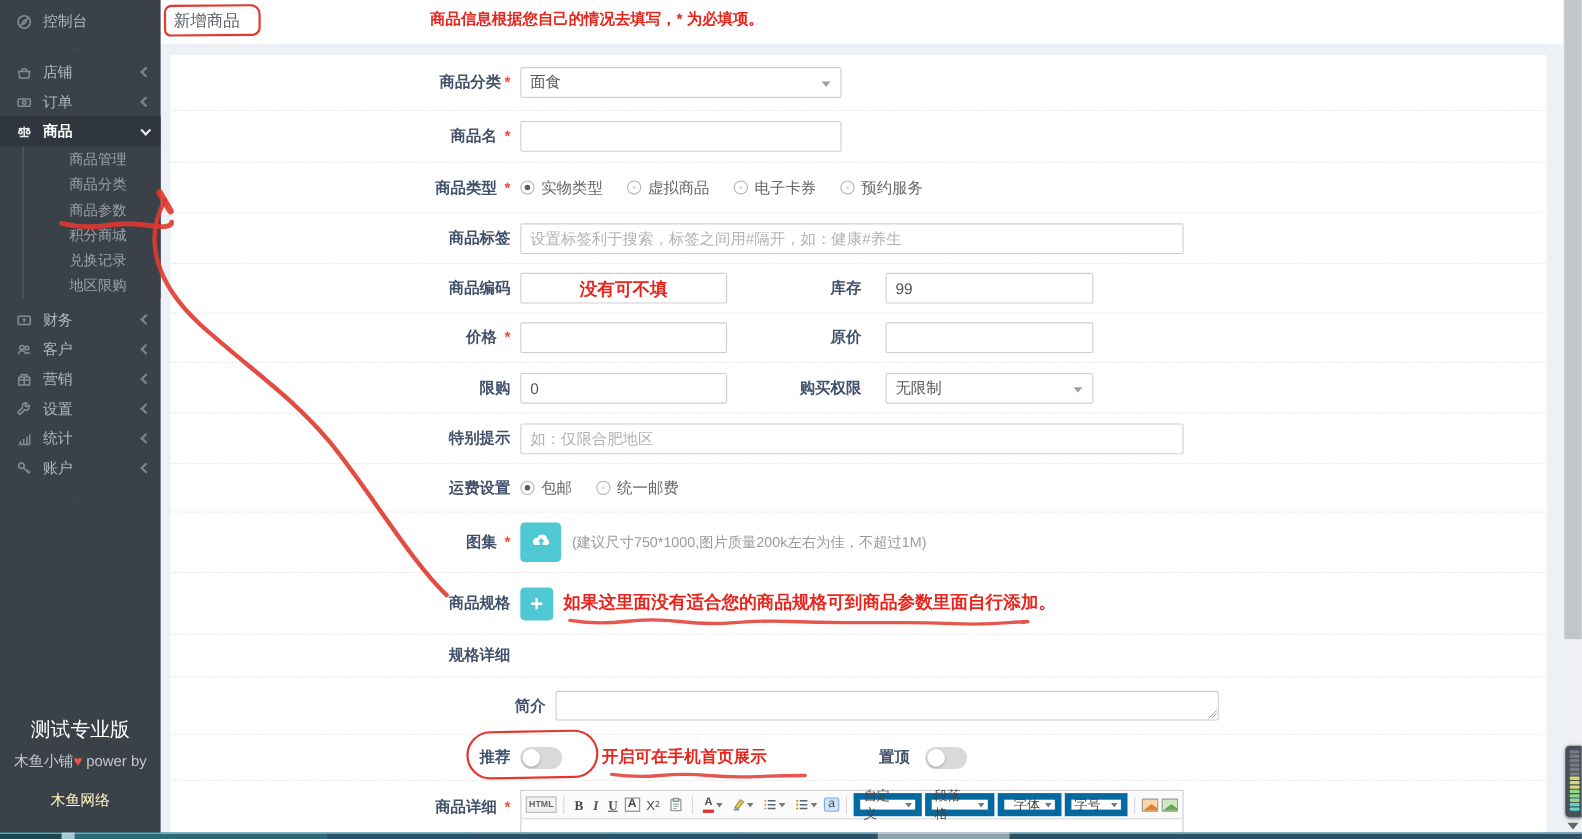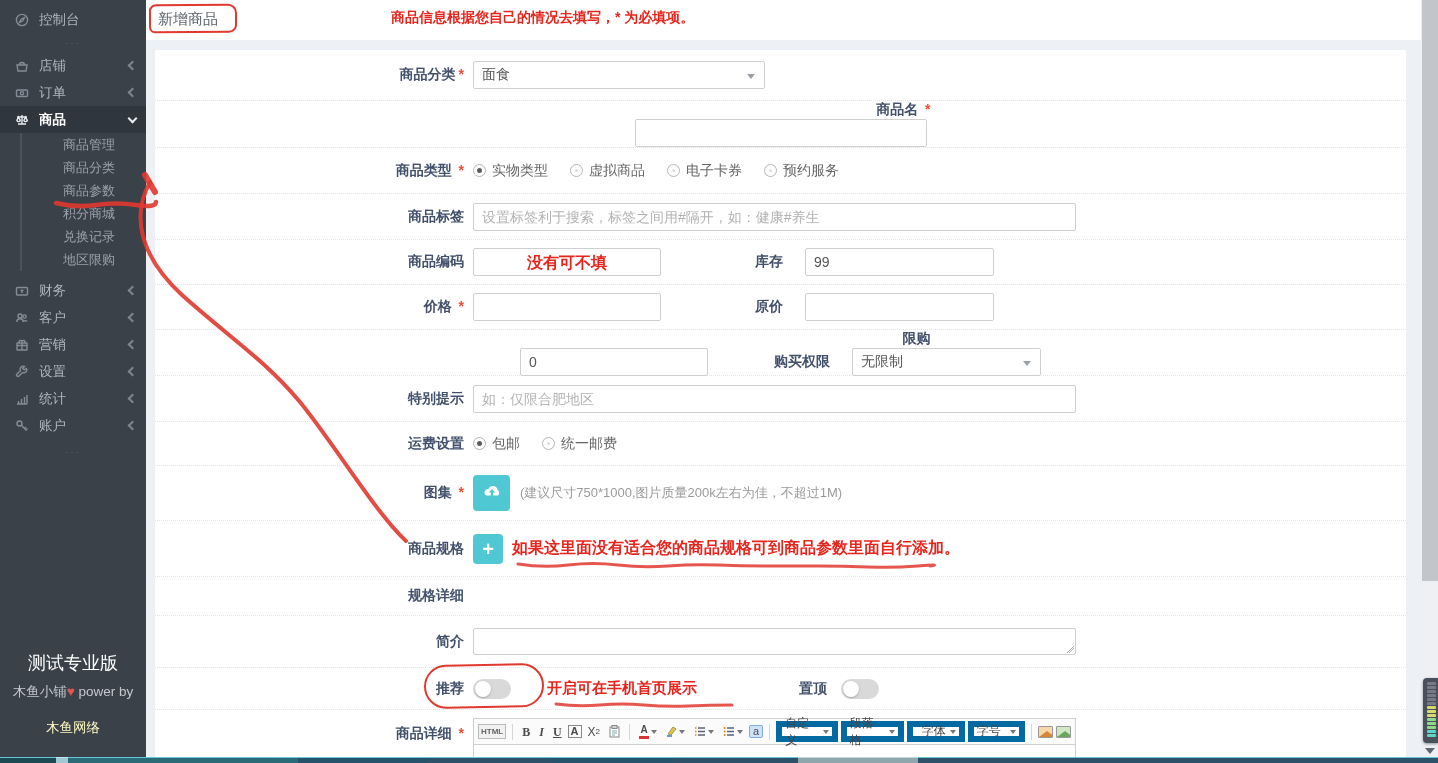--- a/index.html
+++ b/index.html
@@ -236,21 +236,21 @@
     <div class="row" style="height:51px;">
       <div class="lbl"><span>商品分类</span><span class="req">*</span></div>
       <div class="ctrl">
         <div class="selectbox w-small">
             <span>面食</span>
             <span class="caret"></span>
           </div>
       </div>
     </div>
 
-    <div class="row" style="height:47px;flex-direction:column;">
+    <div class="row" style="height:47px;">
       <div class="lbl"><span>商品名</span> <span class="req">*</span></div>
       <div class="ctrl">
           <input class="txt w-small" style="">
         </div>
     </div>
 
     <div class="row" style="height:46px;">
       <div class="lbl"><span>商品类型</span> <span class="req">*</span></div>
       <div class="ctrl">
         <span class="radio sel">
@@ -293,21 +293,21 @@
 
     <div class="row" style="height:45px;">
       <div class="lbl"><span>价格</span> <span class="req">*</span></div>
       <div class="ctrl">
         <input class="txt w-half" style="">
         <span class="lbl2">原价</span>
         <input class="txt w-half2" style="">
       </div>
     </div>
 
-    <div class="row" style="height:46px;flex-direction:column;">
+    <div class="row" style="height:46px;">
       <div class="lbl"><span>限购</span></div>
       <div class="ctrl">
         <input class="txt w-half" value="0" style="">
         <span class="lbl2">购买权限</span>
         <div class="selectbox w-half2">
             <span>无限制</span>
             <span class="caret"></span>
           </div>
       </div>
     </div>
@@ -353,21 +353,21 @@
           </button>
         <span class="red-note spec-anno">如果这里面没有适合您的商品规格可到商品参数里面自行添加。</span>
       </div>
     </div>
 
     <div class="row" style="height:39px;">
       <div class="lbl"><span>规格详细</span></div>
       <div class="ctrl"></div>
     </div>
 
-    <div class="row" style="height:52px;">
+    <div class="row" style="height:52px;padding-left:32px;">
       <div class="lbl"><span>简介</span></div>
       <div class="ctrl">
           <textarea class="intro" style=""></textarea>
         </div>
     </div>
 
     <div class="row" style="height:42px;">
       <div class="lbl"><span>推荐</span></div>
       <div class="ctrl">
         <div class="toggle">

